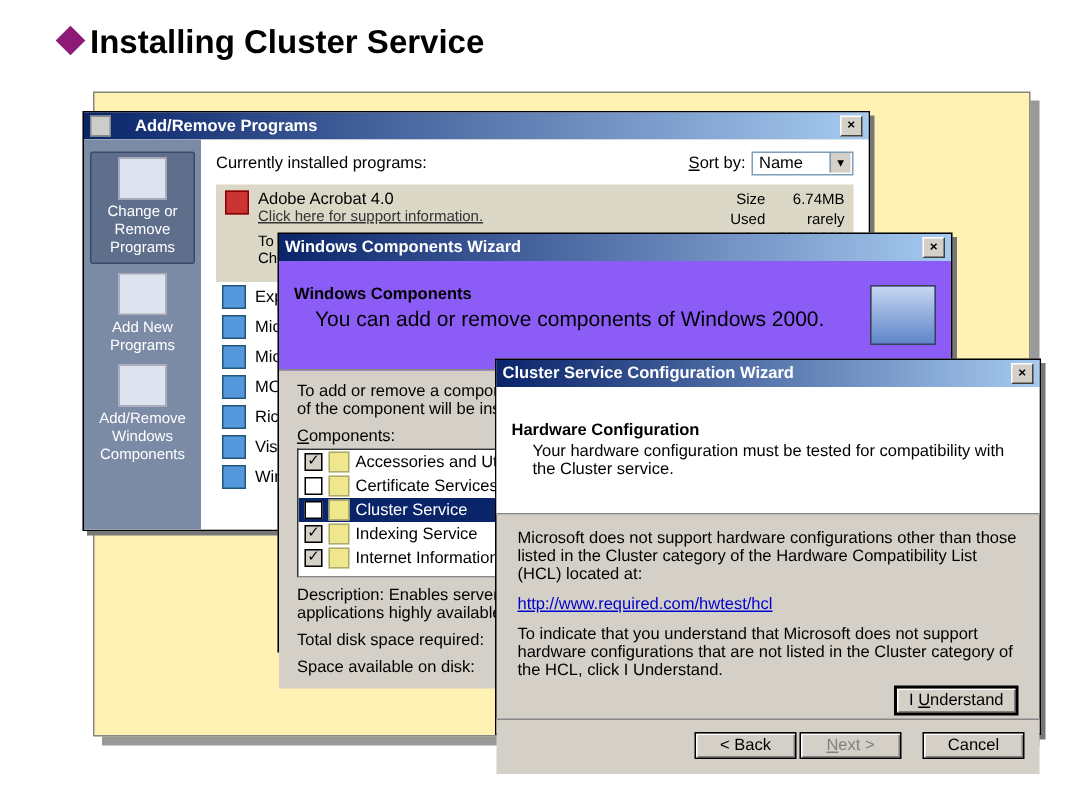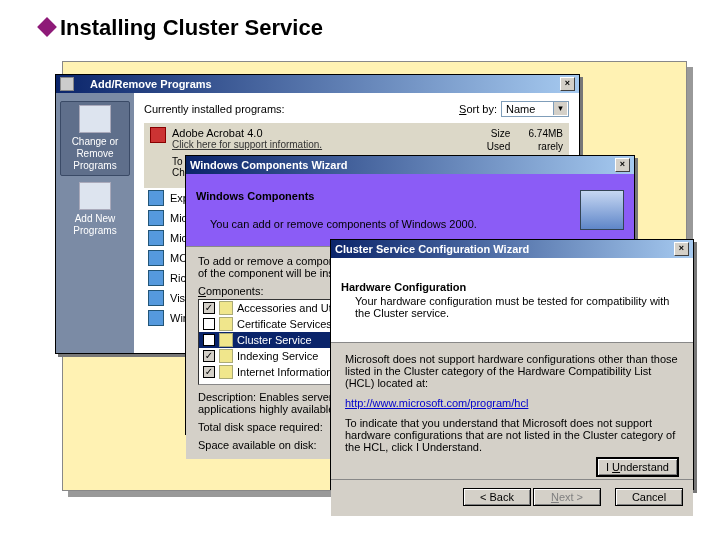--- a/index.html
+++ b/index.html
@@ -132,21 +132,21 @@
   .pl-row2 .ico {width:16px;height:16px;background:#59d;border:1px solid #257;}
   
   .wcw { left:185px; top:155px; width:450px; height:280px; display:flex; flex-direction:column;}
   .wcw .body { background:#d4d0c8; flex:1; padding:0;}
   .wcw-head {
     background:#8b5cf6; padding:16px 10px;
     display:flex; border-bottom:1px solid #888;
   }
   .wcw-head .txt{flex:1;}
   .wcw-head h4{margin:0;font-size:11px;font-weight:bold;}
-  .wcw-head p{margin:16px 0 0 14px;font-size:11px;}
+  .wcw-head p{margin:2px 0 0 14px;font-size:14px;}
   .wcw-head .bigimg{width:44px;height:40px;background:linear-gradient(#c6d7f2,#5f86c9);border:1px solid #345;}
   .wcw-mid{padding:8px 12px;}
   .wcw-mid p{margin:0 0 6px; font-size:11px;}
   .complabel{margin:2px 0;}
   .complist{
     height:86px; background:#fff; border:1px inset #888; overflow:hidden;
   }
   .cl-row{display:flex;align-items:center;gap:4px;padding:1px 4px;font-size:11px;}
   .cl-row.sel{background:#0a246a;color:#fff;}
   .cb{width:12px;height:12px;border:1px solid #000;background:#fff;display:inline-block;}
@@ -200,20 +200,24 @@
   <div class="arp-body">
     <div class="arp-side">
       <div class="sbtn sel">
         <div class="bigicon"></div>
         <span>Change or Remove Programs</span>
       </div>
       <div class="sbtn">
         <div class="bigicon"></div>
         <span>Add New Programs</span>
       </div>
+      <div class="sbtn">
+        <div class="bigicon"></div>
+        <span>Add/Remove Windows Components</span>
+      </div>
     </div>
     <div class="arp-main">
       <div class="arp-row1">
         <span class="lbl">Currently installed programs:</span>
         <span class="sortlbl"><u>S</u>ort by:</span>
         <div class="combo">Name</div>
       </div>
       <div class="proglist">
         <div class="pl-item sel">
           <div class="pl-ico"></div>
@@ -319,21 +323,21 @@
     <span>Cluster Service Configuration Wizard</span>
     <span class="spacer"></span>
     <span class="winbtn">×</span>
   </div>
   <div class="ccw-head">
     <h4>Hardware Configuration</h4>
     <p>Your hardware configuration must be tested for compatibility with the Cluster service.</p>
   </div>
   <div class="ccw-body">
     <p>Microsoft does not support hardware configurations other than those listed in the Cluster category of the Hardware Compatibility List (HCL) located at:</p>
-    <p><a>http://www.microsoft.com/program/hcl</a></p>
+    <p><a>http://www.required.com/hwtest/hcl</a></p>
     <p>To indicate that you understand that Microsoft does not support hardware configurations that are not listed in the Cluster category of the HCL, click I Understand.</p>
     <div style="text-align:right">
       <span class="btn default">I <span class="und">U</span>nderstand</span>
     </div>
   </div>
   <div class="btnrow">
     <span class="btn">&lt; Back</span>
     <span class="btn disabled"><span class="und">N</span>ext &gt;</span>
     <span class="btn space">Cancel</span>
   </div>

